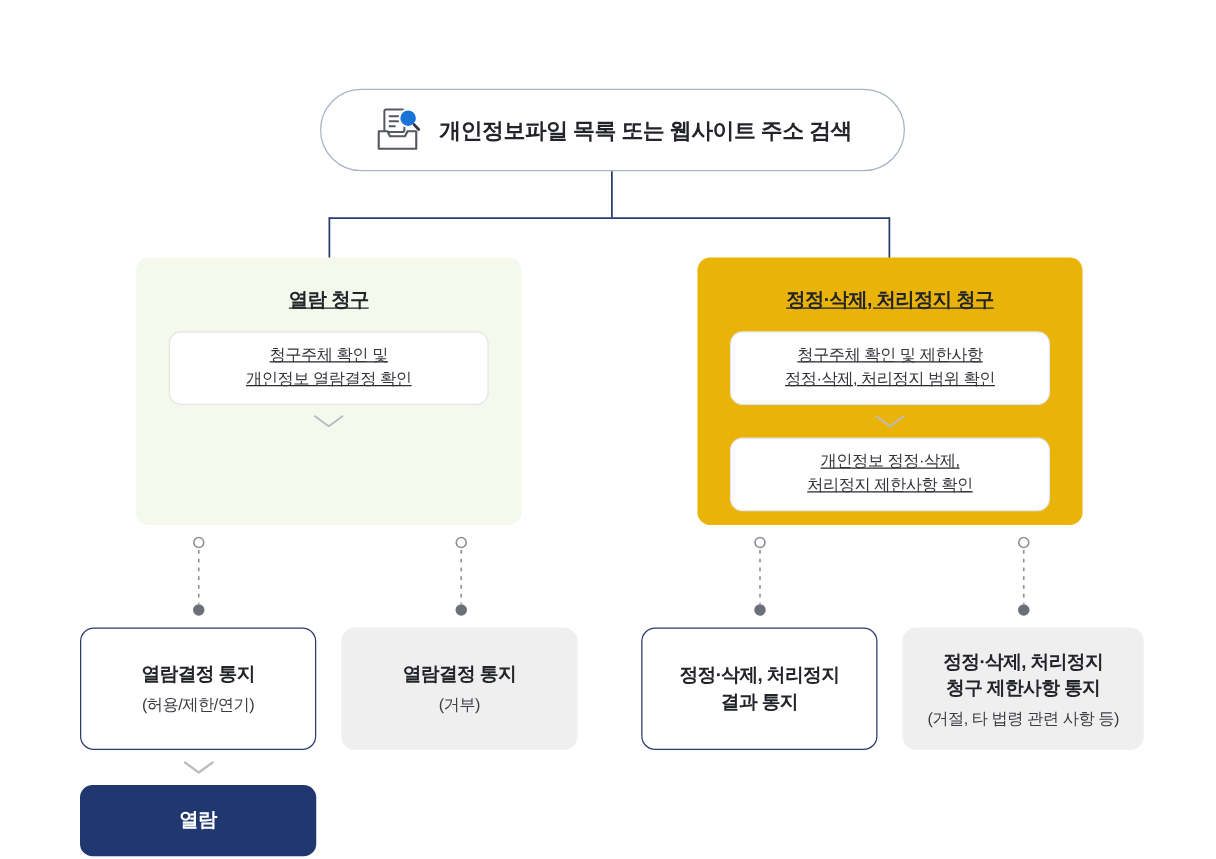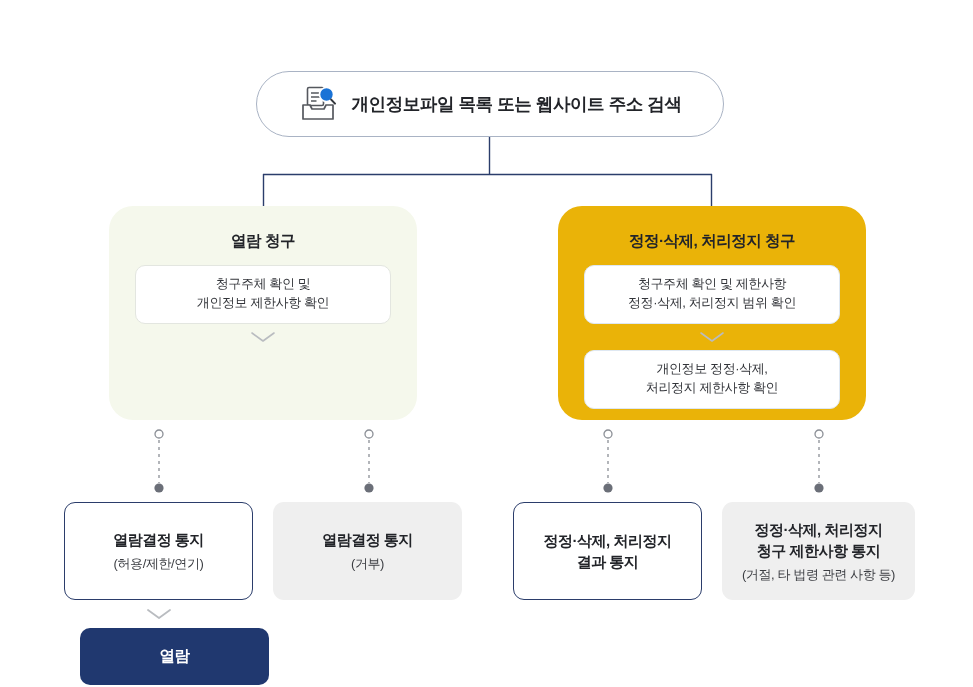--- a/index.html
+++ b/index.html
@@ -58,22 +58,23 @@
     top: 0;
     width: 973px;
     height: 687px;
     pointer-events: none;
   }
 
   
   .panel {
     position: absolute;
     box-sizing: border-box;
-    border-radius: 24px;
+    border-radius: 10px;
     padding: 16px 26px 22px 26px;
+    text-decoration: underline;
   }
   .panel-left {
     left: 109px;
     top: 178px;
     width: 308px;
     height: 214px;
     background: #f5f8ec;
   }
   .panel-right {
     left: 558px;
@@ -169,21 +170,21 @@
   
   .final-chev {
     position: absolute;
     left: 145px;
     top: 578px;
     width: 28px;
     height: 16px;
   }
   .cta-button {
     position: absolute;
-    left: 80px;
+    left: 64px;
     top: 600px;
     width: 189px;
     height: 57px;
     box-sizing: border-box;
     border: none;
     border-radius: 10px;
     background: #20386f;
     color: #ffffff;
     font-family: Liberation Mono, monospace;
     font-size: 15.5px;
@@ -221,21 +222,21 @@
       <line x1="263" y1="146.5" x2="712" y2="146.5"></line>
       <line x1="263.5" y1="146" x2="263.5" y2="179"></line>
       <line x1="711.5" y1="146" x2="711.5" y2="179"></line>
     </g>
   </svg>
 
   <div class="panel panel-left">
     <div class="panel-title">열람 청구</div>
     <div class="step-card">
       <span>청구주체 확인 및</span>
-      <span>개인정보 제한사항 확인</span>
+      <span>개인정보 열람결정 확인</span>
     </div>
     <div class="chev-gap">
       <svg class="chev" width="26" height="12" viewBox="0 0 26 12">
         <polyline points="2,2 13,10 24,2" fill="none" stroke="#b9bcc0" stroke-width="1.6" stroke-linecap="round" stroke-linejoin="round"></polyline>
       </svg>
     </div>
   </div>
 
   <div class="panel panel-right">
     <div class="panel-title">정정·삭제, 처리정지 청구</div>

